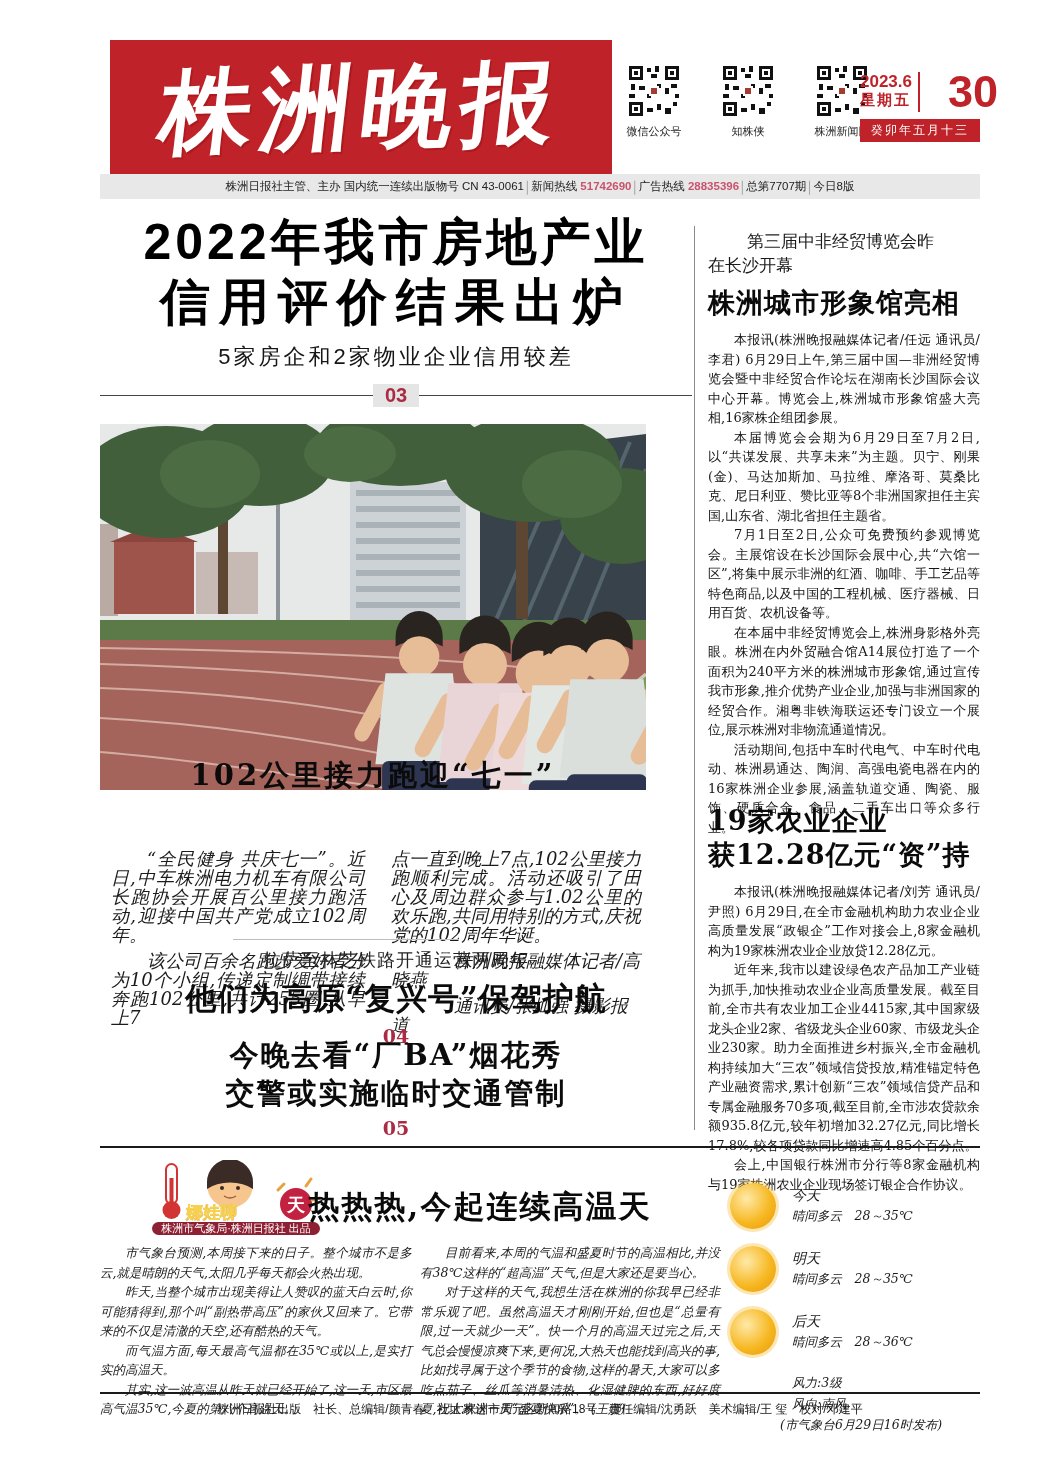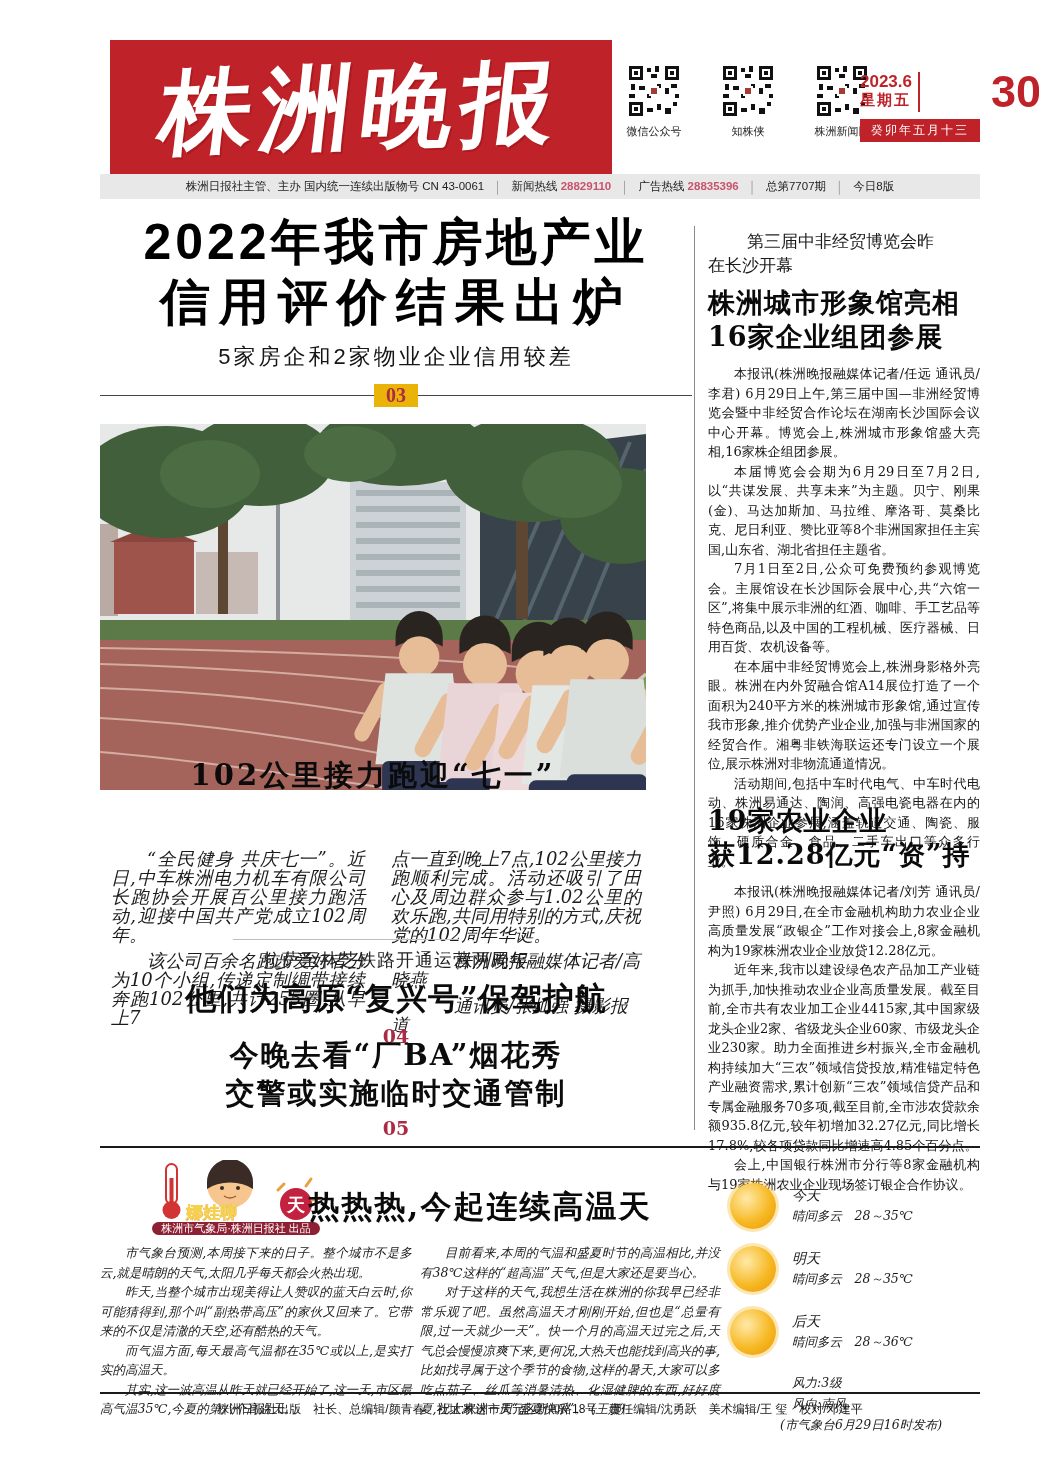--- a/index.html
+++ b/index.html
@@ -6,37 +6,37 @@
   body{width:1039px;height:1459px;background:#ffffff;font-family:"Liberation Sans",sans-serif;color:#111;position:relative;overflow:hidden;}
   .abs{position:absolute;}
   
   .mast-red{left:110px;top:40px;width:502px;height:136px;background:#bf2329;display:flex;align-items:center;justify-content:center;}
   .mast-title{color:#fff;font-family:"DejaVu Serif","Liberation Serif",serif;font-weight:bold;font-size:92px;letter-spacing:8px;transform:skewX(-8deg) rotate(-1.5deg);white-space:nowrap;text-shadow:2px 2px 0 rgba(120,0,0,.25);}
   .qr-row{left:626px;top:64px;display:flex;gap:38px;}
   .qr-item{width:56px;display:flex;flex-direction:column;align-items:center;}
   .qr-box{width:54px;height:54px;background:#fff;}
   .qr-label{font-size:11px;margin-top:6px;white-space:nowrap;color:#222;}
   .dateblk{left:860px;top:72px;width:120px;}
-  .date-top{display:flex;align-items:stretch;gap:43px;}
+  .date-top{display:flex;align-items:stretch;}
   .date-left{padding-right:6px;border-right:2px solid #bf2329;text-align:left;}
   .date-ym{color:#bf2329;font-weight:bold;font-size:17px;line-height:19px;}
   .date-wd{color:#bf2329;font-weight:bold;font-size:15px;line-height:18px;letter-spacing:2px;}
   .date-day{color:#bf2329;font-weight:bold;font-size:45px;line-height:40px;padding-left:5px;font-family:"Liberation Sans",sans-serif;margin-left:23px;}
   .date-lunar{margin-top:7px;background:#bf2329;color:#fff;font-size:12px;text-align:center;padding:3px 2px;letter-spacing:2px;}
-  .infobar{left:100px;top:174px;width:880px;height:25px;background:#e8e8e8;display:flex;align-items:center;justify-content:center;gap:10px;font-size:11.5px;color:#222;white-space:nowrap;}
+  .infobar{left:100px;top:174px;width:880px;height:25px;background:#e8e8e8;display:flex;align-items:center;justify-content:center;font-size:11.5px;color:#222;white-space:nowrap;}
   .infobar .sep{color:#999;}
   .hotline-num{color:#c9536b;font-weight:bold;}
   
   .lead{left:100px;top:212px;width:592px;text-align:center;}
   .lead-h1{font-weight:900;font-size:50px;line-height:60px;letter-spacing:4px;color:#000;font-family:"Liberation Sans",sans-serif;}
   .lead-h1 .l2{letter-spacing:9px;}
   .lead-sub{margin-top:10px;font-size:22px;letter-spacing:3px;color:#161616;}
   .pageref-line{margin-top:12px;position:relative;height:22px;}
   .pageref-line .rule{position:absolute;left:0;right:0;top:11px;height:1px;background:#444;}
-  .pageref{position:relative;display:inline-block;background:#eab308;padding:0 12px;color:#ab2b44;font-weight:bold;font-size:20px;font-family:Liberation Serif, serif;}
+  .pageref{position:relative;display:inline-block;background:#e5e5e5;padding:0 12px;color:#ab2b44;font-weight:bold;font-size:20px;font-family:Liberation Sans, sans-serif;}
   
   .photo{left:100px;top:424px;width:546px;height:366px;background:#dfe3e1;}
   .photo svg{display:block;}
   .caption-title{left:100px;top:756px;width:546px;text-align:center;font-family:"DejaVu Serif","Liberation Serif",serif;font-weight:bold;font-size:29px;letter-spacing:3px;color:#0b0b0b;}
   .photo-col{font-style:italic;font-family:"DejaVu Serif",serif;color:#1b1b1b;}
   .photo-col p{margin:7px;text-indent:2em;text-align:justify;font-size:18px;line-height:19px;}
   .photo-col p.noindent{text-indent:0;}
   .photo-col p.byline{text-indent:3.5em;text-align:left;}
   .col1{left:104px;top:842px;width:268px;}
   .col2{left:384px;top:842px;width:264px;}
@@ -166,21 +166,21 @@
       <div class="date-wd">星期五</div>
     </div>
     <div class="date-day">30</div>
   </div>
   <div class="date-lunar">癸卯年五月十三</div>
 </div>
 
 <div class="abs infobar">
   <span>株洲日报社主管、主办 国内统一连续出版物号 CN 43-0061</span>
   <span class="sep">│</span>
-  <span><span>新闻热线</span> <span class="hotline-num">28829110</span></span>
+  <span><span>新闻热线</span> <span class="hotline-num">51742690</span></span>
   <span class="sep">│</span>
   <span><span>广告热线</span> <span class="hotline-num">28835396</span></span>
   <span class="sep">│</span>
   <span>总第7707期</span>
   <span class="sep">│</span>
   <span>今日8版</span>
 </div>
 
 <div class="abs lead">
   <div class="lead-h1">
@@ -304,21 +304,20 @@
 
 <div class="abs vrule"></div>
 
 <div class="abs rcol-top">
   <div class="r-kicker">
     <span class="ind">第三届中非经贸博览会昨</span>
     <span>在长沙开幕</span>
   </div>
   <div class="r-head">
     <div>株洲城市形象馆亮相</div>
-    <div>16家企业组团参展</div>
   </div>
   <div class="bodytext">
 
   <p>本报讯(株洲晚报融媒体记者/任远 通讯员/李君) 6月29日上午,第三届中国—非洲经贸博览会暨中非经贸合作论坛在湖南长沙国际会议中心开幕。博览会上,株洲城市形象馆盛大亮相,16家株企组团参展。</p>
       <p>本届博览会会期为6月29日至7月2日,以“共谋发展、共享未来”为主题。贝宁、刚果(金)、马达加斯加、马拉维、摩洛哥、莫桑比克、尼日利亚、赞比亚等8个非洲国家担任主宾国,山东省、湖北省担任主题省。</p>
       <p>7月1日至2日,公众可免费预约参观博览会。主展馆设在长沙国际会展中心,共“六馆一区”,将集中展示非洲的红酒、咖啡、手工艺品等特色商品,以及中国的工程机械、医疗器械、日用百货、农机设备等。</p>
       <p>在本届中非经贸博览会上,株洲身影格外亮眼。株洲在内外贸融合馆A14展位打造了一个面积为240平方米的株洲城市形象馆,通过宣传我市形象,推介优势产业企业,加强与非洲国家的经贸合作。湘粤非铁海联运还专门设立一个展位,展示株洲对非物流通道情况。</p>
       <p>活动期间,包括中车时代电气、中车时代电动、株洲易通达、陶润、高强电瓷电器在内的16家株洲企业参展,涵盖轨道交通、陶瓷、服饰、硬质合金、食品、二手车出口等众多行业。</p>
     </div>
 </div>

